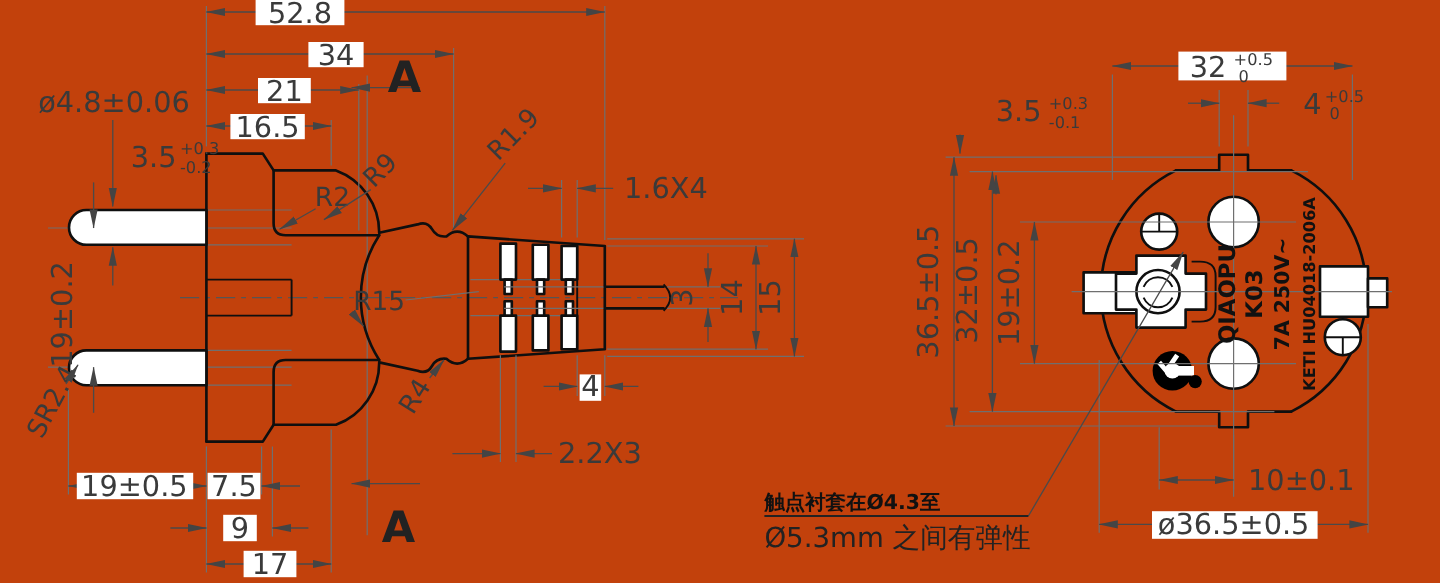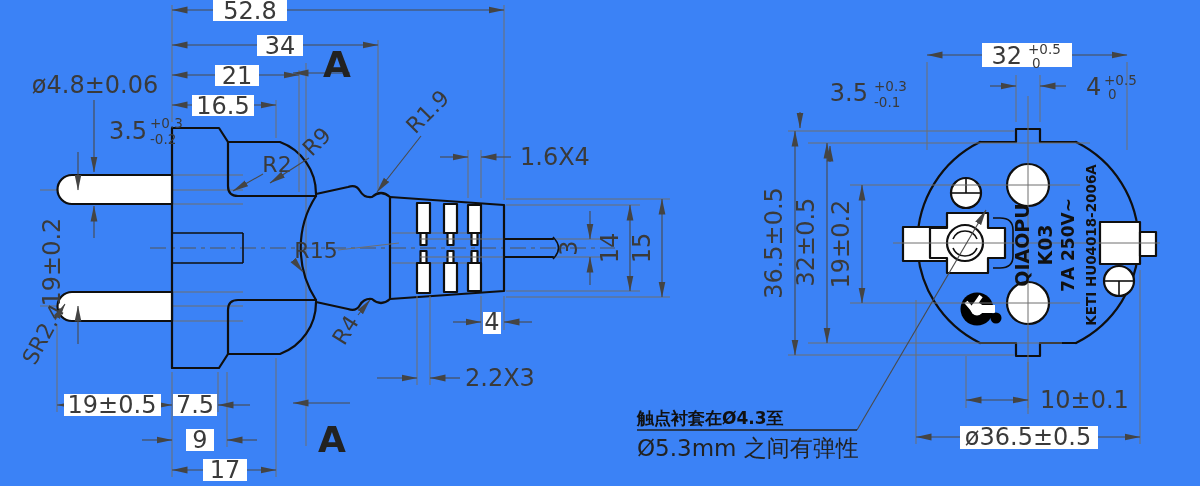--- a/index.html
+++ b/index.html
@@ -1,16 +1,16 @@
 <!DOCTYPE html>
 <html><head>
 <meta charset="utf-8">
 <style>
   html,body{margin:0;padding:0;background:#ffffff;}
-  .wrap{width:1200px;height:486px;background:#3b82f6;overflow:hidden;}
+  .wrap{width:1200px;height:486px;background:#c2410c;overflow:hidden;}
   svg{display:block;}
   text{fill:#3a3a3a;font-family:"DejaVu Sans","Liberation Sans",sans-serif;}
   .o{stroke:#0f0f0f;stroke-width:2.2;fill:none;stroke-linejoin:round;stroke-linecap:round;}
   .ow{stroke:#0f0f0f;stroke-width:2.2;fill:#ffffff;stroke-linejoin:round;}
   .o1{stroke:#0f0f0f;stroke-width:1.6;fill:none;}
   .t{stroke:#6f6f6f;stroke-width:1;fill:none;}
   .d{stroke:#4a4a4a;stroke-width:1.1;fill:none;}
   .cl{stroke:#555;stroke-width:1;fill:none;stroke-dasharray:16 5 4 5;}
   .lbl{font-size:24px;}
   .md{font-size:22px;}

